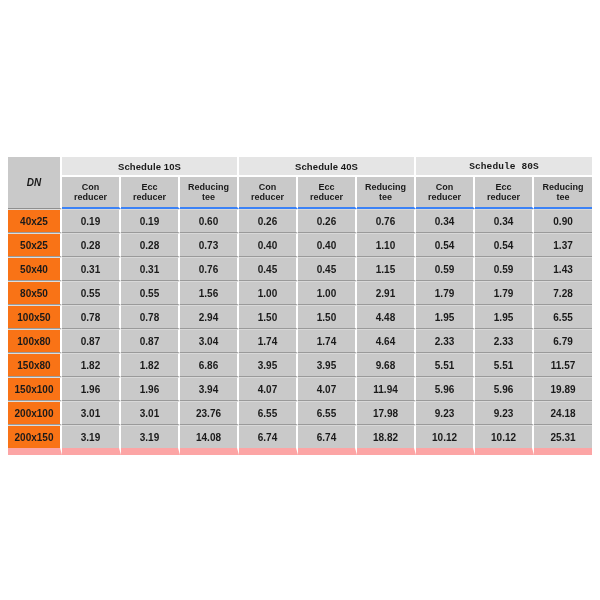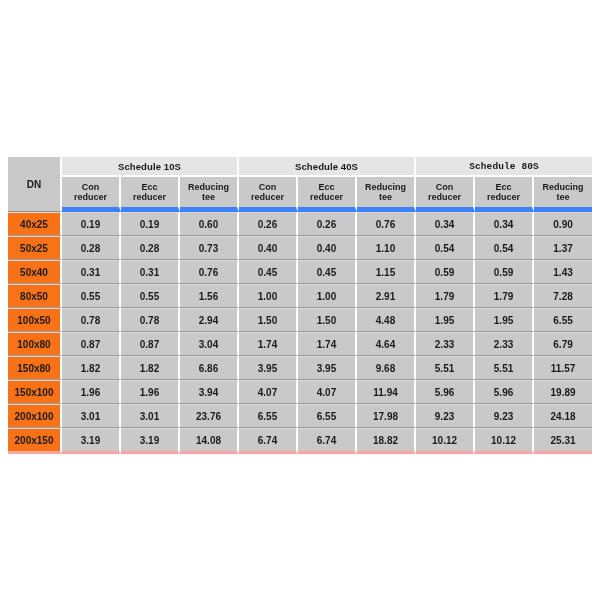--- a/index.html
+++ b/index.html
@@ -55,31 +55,32 @@
   }
   .grp-head.last { border-right: none; font-family: Liberation Mono, monospace; }
 
   
   .sub-head {
     background: #c9c9c9;
     height: 30px;
     font-size: 9px;
     line-height: 10.5px;
     border-right: 2px solid #ffffff;
-    border-bottom: 5px solid #3b82f6;
+    border-bottom: 2px solid #3b82f6;
   }
   .sub-head.grp-edge { border-right: 2px solid #ffffff; }
   .sub-head.last { border-right: none; }
 
   
   .dn-corner {
     background: #c9c9c9;
     font-size: 10px;
     border-right: 2px solid #ffffff;
     border-bottom: 1px solid #8f8f8f;
+    font-style: italic;
   }
 
   
   .dn-cell {
     background: #f97316;
     height: 22px;
     font-size: 10px;
     border-right: 2px solid #ffffff;
     border-bottom: 1px solid #9a9a9a;
     border-top: 1px solid #dcdcdc;
@@ -89,21 +90,21 @@
     height: 22px;
     font-size: 10px;
     border-right: 2px solid #ffffff;
     border-bottom: 1px solid #9a9a9a;
     border-top: 1px solid #d8d8d8;
   }
   .val-cell.last { border-right: none; }
 
   tbody tr:last-child .dn-cell,
   tbody tr:last-child .val-cell {
-    border-bottom: 3px solid #fca5a5;
+    border-bottom: 7px solid #fca5a5;
     margin-left: 7px;
   }
 </style>
 </head>
 <body>
 
 <div id="page">
   <div id="table-wrap">
     <table class="spec-table">
       <colgroup>

